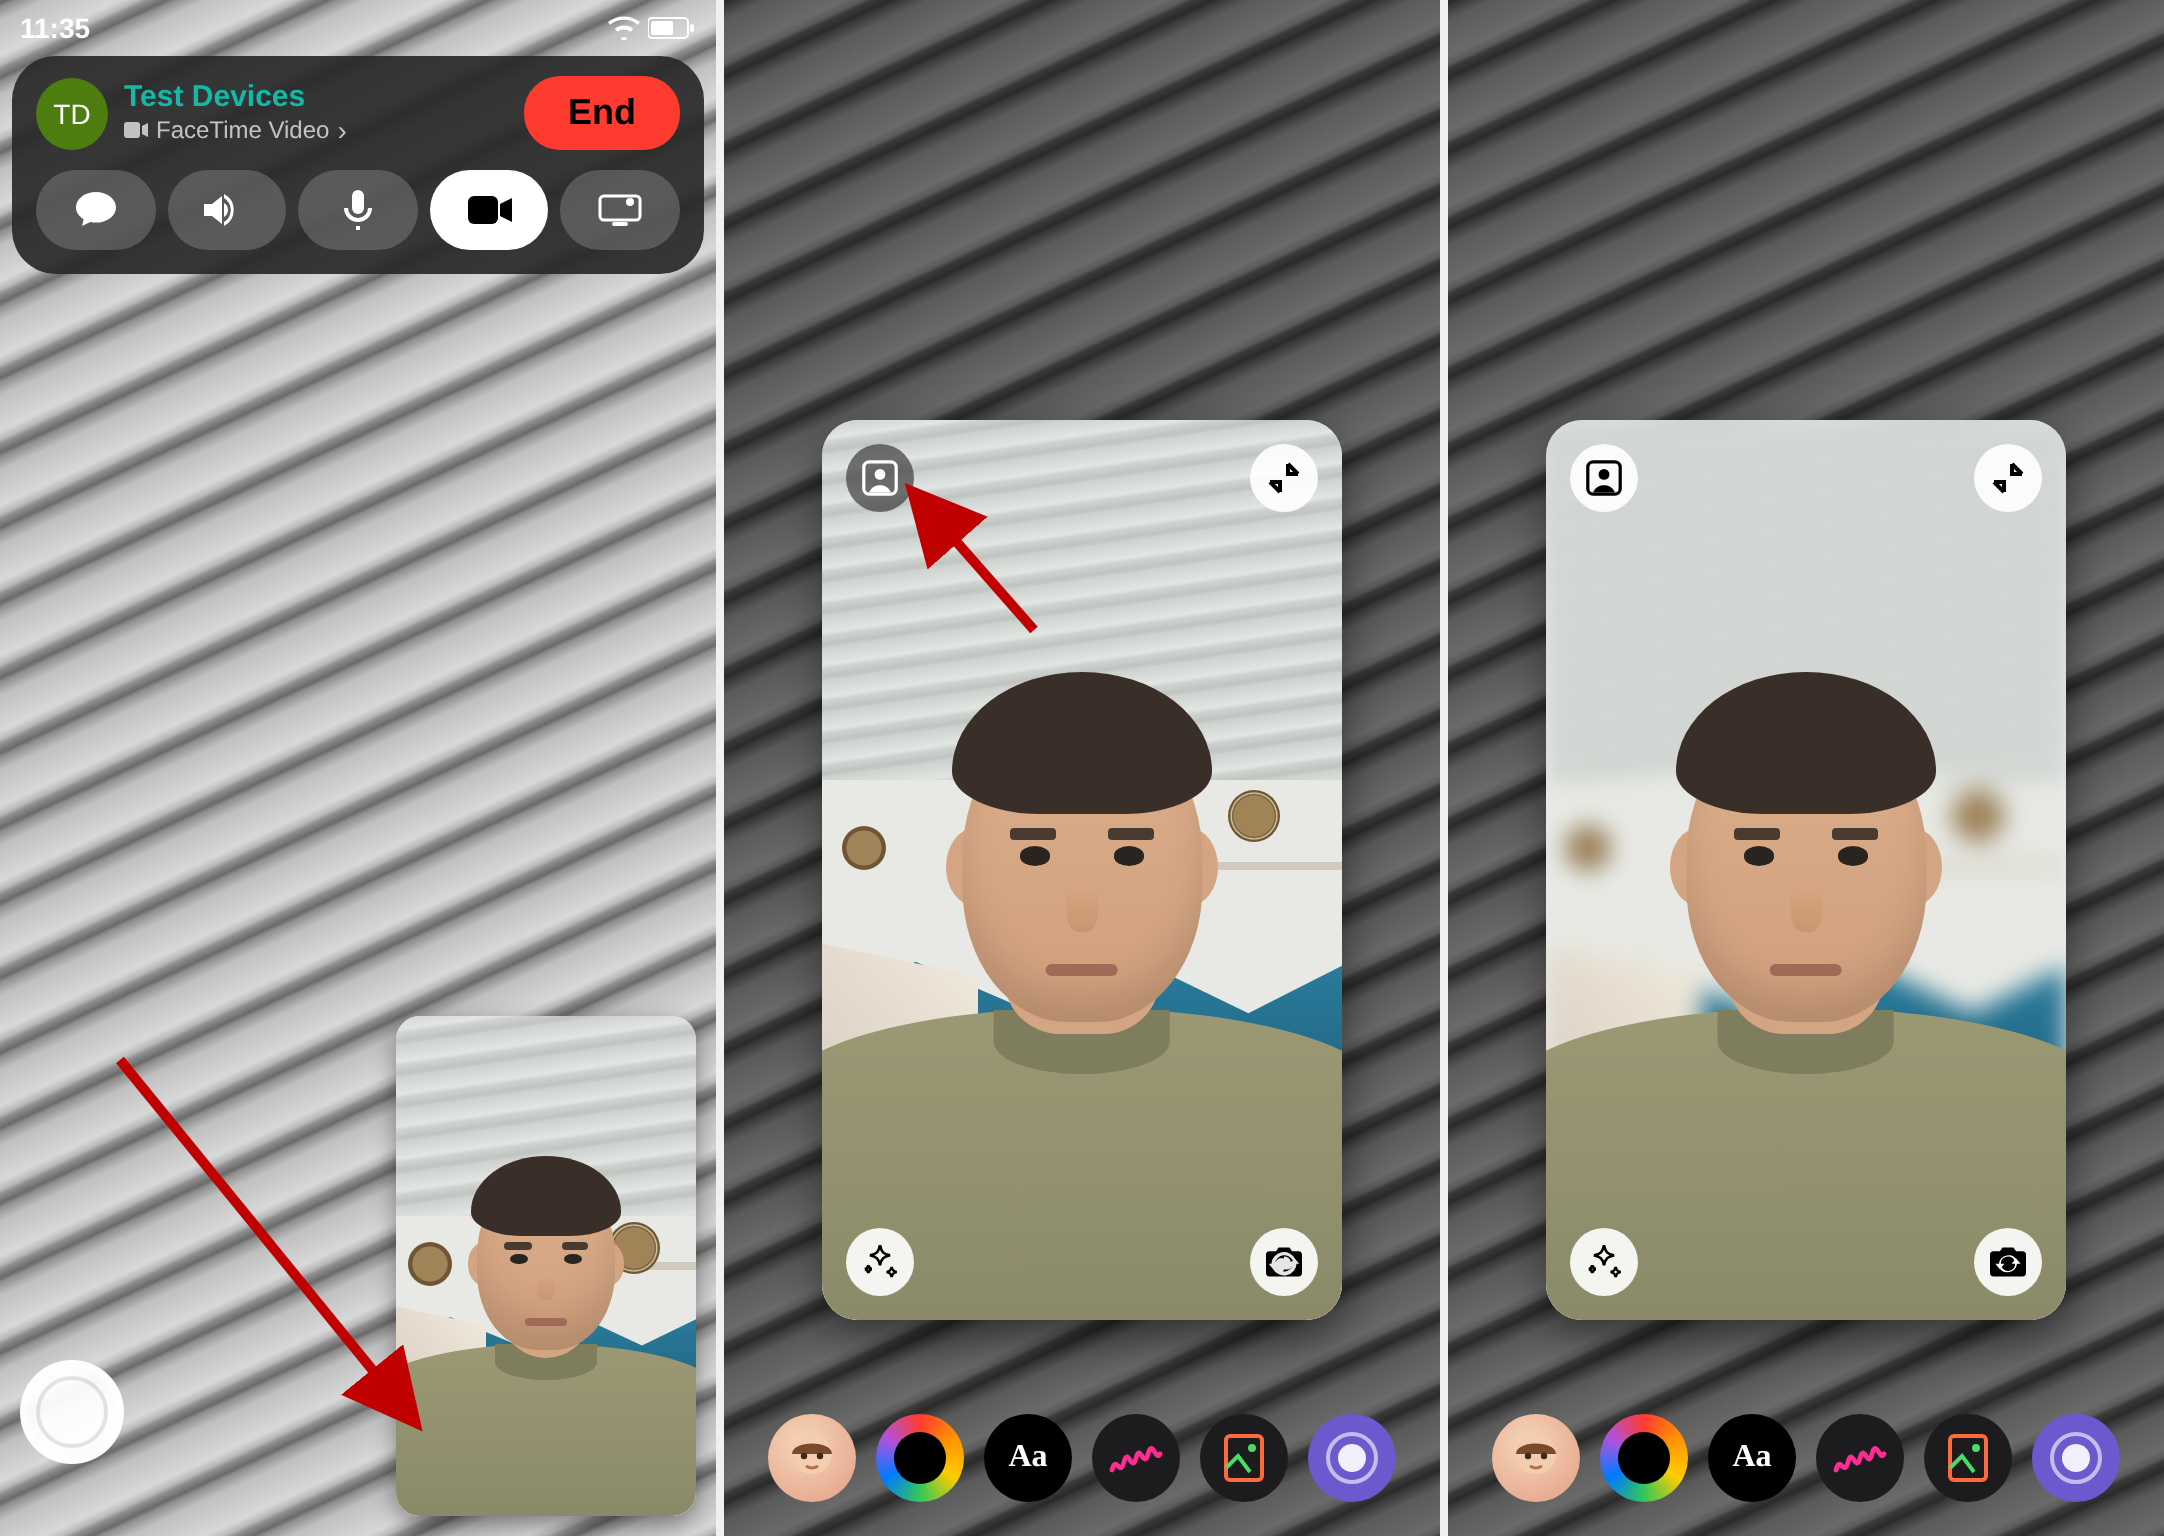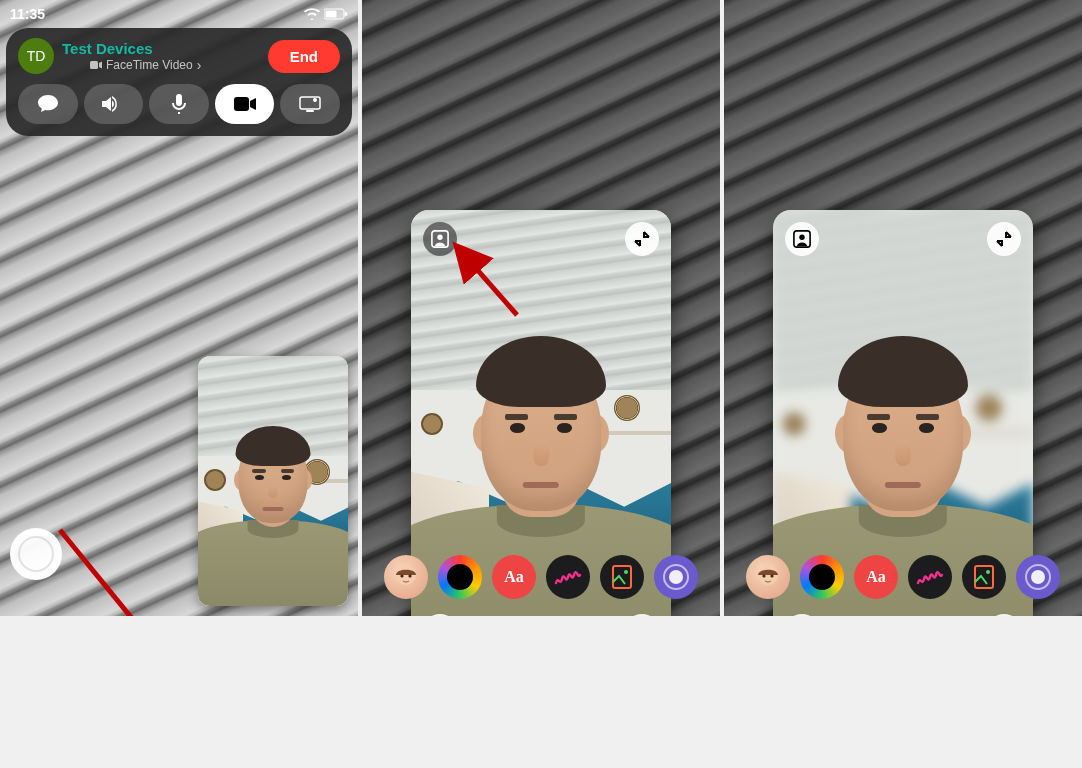--- a/index.html
+++ b/index.html
@@ -6,21 +6,21 @@
   body {
     font-family: -apple-system, BlinkMacSystemFont, "Segoe UI", sans-serif;
     width: 1082px;
     height: 768px;
     display: flex;
     background: #f0f0f0;
     overflow: hidden;
   }
   .panel {
     flex: 1;
-    height: 616px;
+    height: 768px;
     position: relative;
     overflow: hidden;
   }
   .panel + .panel { margin-left: 4px; }
   
   .slat-bg {
     position: absolute;
     inset: 0;
     background:
       repeating-linear-gradient(
@@ -88,29 +88,28 @@
     font-weight: 500;
   }
   .call-info { flex: 1; min-width: 0; }
   .caller-name { color: #14b8a6; font-size: 15px; font-weight: 600; }
   .call-sub {
     color: rgba(255,255,255,0.7);
     font-size: 12px;
     display: flex;
     align-items: center;
     gap: 4px;
-    margin-left: 28px;
   }
   .end-btn {
     background: #ff3b30;
-    color: #ffffff;
+    color: #000000;
     border: none;
     border-radius: 18px;
     padding: 8px 22px;
-    font-size: 15px;
+    font-size: 18px;
     font-weight: 600;
   }
   .call-controls {
     margin-top: 10px;
     display: flex;
     justify-content: space-between;
     gap: 6px;
   }
   .ctrl-btn {
     flex: 1;
@@ -214,21 +213,21 @@
     width: 44px; height: 44px;
     border-radius: 50%;
     display: flex; align-items: center; justify-content: center;
     font-size: 16px;
     font-weight: 600;
     color: #fff;
   }
   .chip-memoji { background: radial-gradient(circle at 40% 35%, #f7d6b8, #e29e85); }
   .chip-filters { background: conic-gradient(#ff3b30,#ff9500,#ffcc00,#34c759,#007aff,#af52de,#ff3b30); position:relative; }
   .chip-filters::after{ content:""; position:absolute; inset:9px; border-radius:50%; background:#000; }
-  .chip-text { background: #ef4444; font-family: Georgia, serif; }
+  .chip-text { background: #000000; font-family: Georgia, serif; }
   .chip-scribble { background: #1c1c1e; }
   .chip-shapes { background: #1c1c1e; }
   .chip-app { background: #6a5acd; }
   
   .selfie {
     position: relative;
     background: linear-gradient(#d9dcdb 0%, #e8ebe9 35%, #e8ebe9 100%);
   }
   .room-layer {
     position: absolute; inset: 0;

